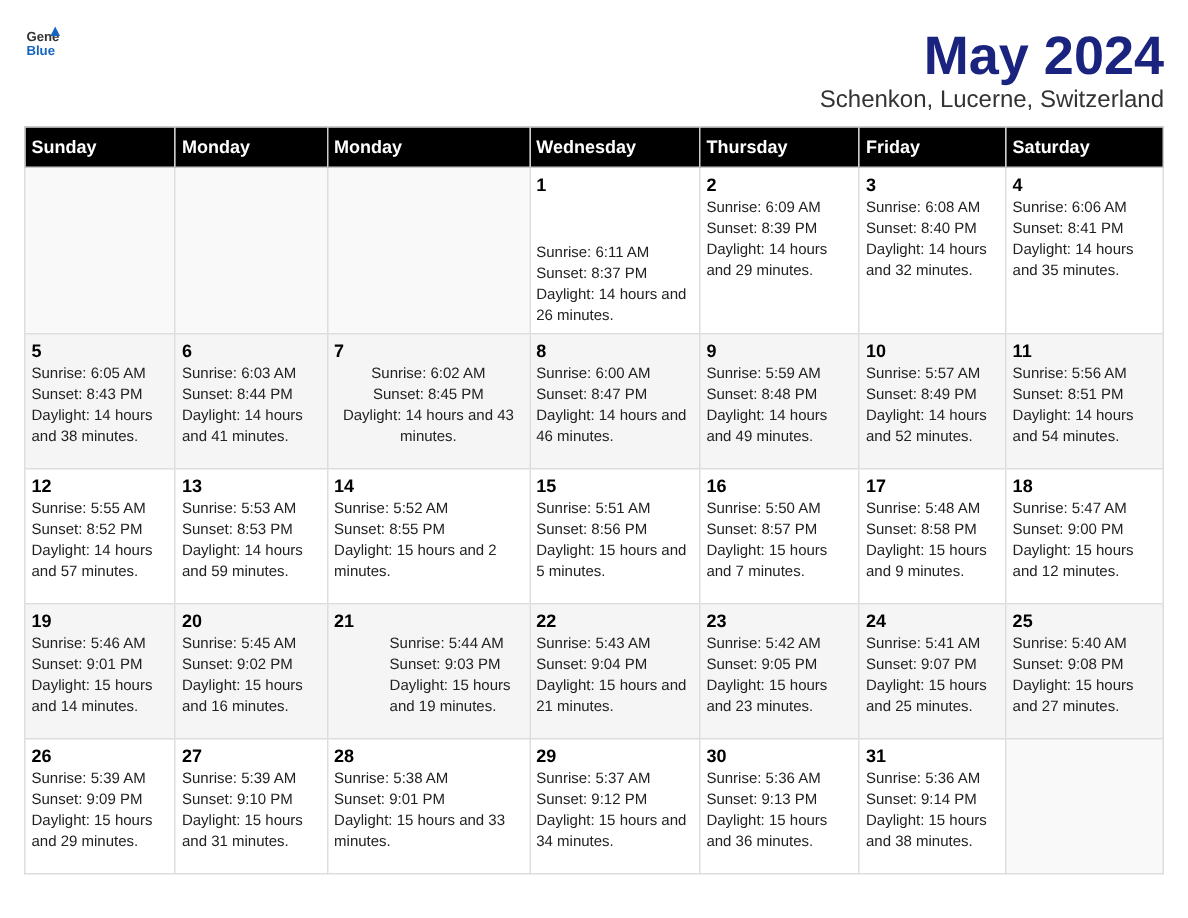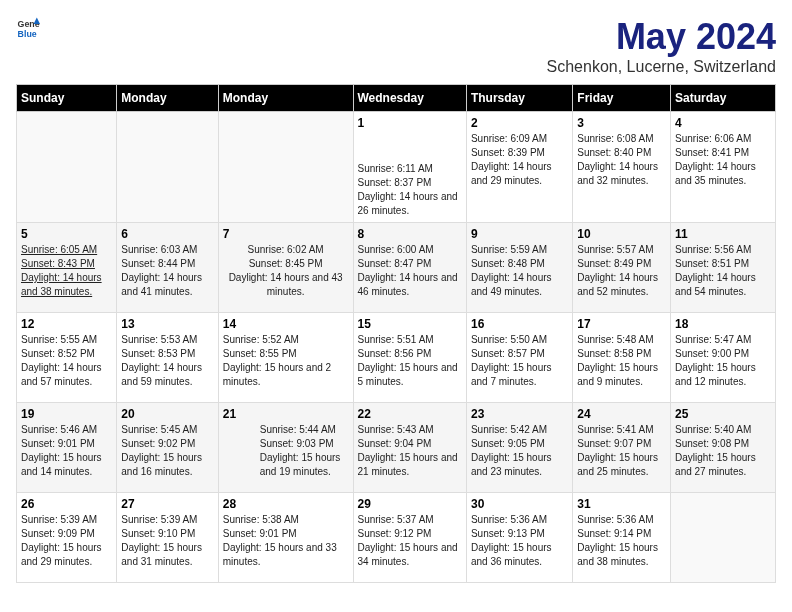--- a/index.html
+++ b/index.html
@@ -136,21 +136,21 @@
         <td>
           <span class="day-num">4</span>
           <div class="day-info" style="white-space: pre-line;">Sunrise: 6:06 AM
 Sunset: 8:41 PM
 Daylight: 14 hours and 35 minutes.</div>
         </td>
       </tr>
       <tr class="alt-row">
         <td>
           <span class="day-num">5</span>
-          <div class="day-info" style="white-space: pre-line; text-decoration: underline;">Sunrise: 6:05 AM
+          <div class="day-info" style="white-space: pre-line;">Sunrise: 6:05 AM
 Sunset: 8:43 PM
 Daylight: 14 hours and 38 minutes.</div>
         </td>
         <td>
           <span class="day-num">6</span>
           <div class="day-info" style="white-space: pre-line;">Sunrise: 6:03 AM
 Sunset: 8:44 PM
 Daylight: 14 hours and 41 minutes.</div>
         </td>
         <td>

